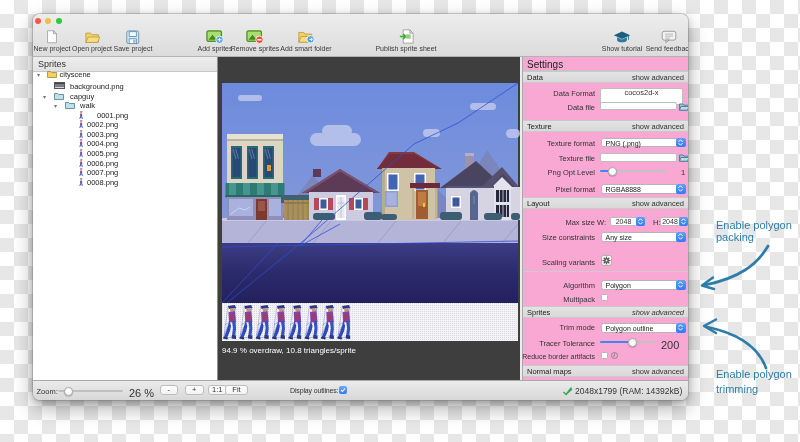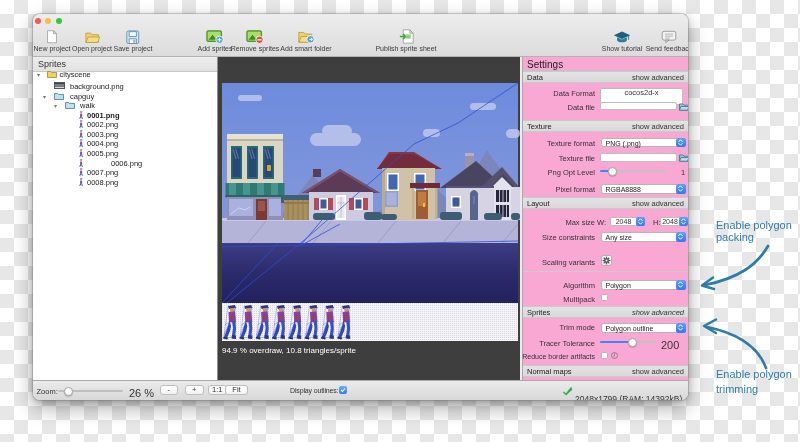--- a/index.html
+++ b/index.html
@@ -185,21 +185,21 @@
         <span class="tri" style="left:17px;">▾</span>
         <svg style="position:absolute;left:28px;top:0" width="10" height="8" viewBox="0 0 10 8">
           <path d="M0.5 1.5h3l1 1h5v5h-9z" fill="#bfe0ea" stroke="#4a7a90" stroke-width="0.8"></path>
         </svg>
         <span style="position:absolute;left:43px;">walk</span>
       </div>
     <div class="trow" style="left:45px;top:53.5px;">
         <svg class="pg" style="position:absolute;left:0;top:0" width="6" height="9" viewBox="0 0 6 9">
           <use href="#walkico"></use>
         </svg>
-        <span style="position:absolute;left:9px;font-weight:bold;">0001.png</span>
+        <span style="position:absolute;left:19px;">0001.png</span>
       </div>
     <div class="trow" style="left:45px;top:63.1px;">
         <svg class="pg" style="position:absolute;left:0;top:0" width="6" height="9" viewBox="0 0 6 9">
           <use href="#walkico"></use>
         </svg>
         <span style="position:absolute;left:9px;">0002.png</span>
       </div>
     <div class="trow" style="left:45px;top:72.7px;">
         <svg class="pg" style="position:absolute;left:0;top:0" width="6" height="9" viewBox="0 0 6 9">
           <use href="#walkico"></use>
@@ -215,21 +215,21 @@
     <div class="trow" style="left:45px;top:91.9px;">
         <svg class="pg" style="position:absolute;left:0;top:0" width="6" height="9" viewBox="0 0 6 9">
           <use href="#walkico"></use>
         </svg>
         <span style="position:absolute;left:9px;">0005.png</span>
       </div>
     <div class="trow" style="left:45px;top:101.5px;">
         <svg class="pg" style="position:absolute;left:0;top:0" width="6" height="9" viewBox="0 0 6 9">
           <use href="#walkico"></use>
         </svg>
-        <span style="position:absolute;left:9px;margin-left:24px;">0006.png</span>
+        <span style="position:absolute;left:9px;">0006.png</span>
       </div>
     <div class="trow" style="left:45px;top:111.1px;">
         <svg class="pg" style="position:absolute;left:0;top:0" width="6" height="9" viewBox="0 0 6 9">
           <use href="#walkico"></use>
         </svg>
         <span style="position:absolute;left:9px;">0007.png</span>
       </div>
     <div class="trow" style="left:45px;top:120.7px;">
         <svg class="pg" style="position:absolute;left:0;top:0" width="6" height="9" viewBox="0 0 6 9">
           <use href="#walkico"></use>
@@ -564,21 +564,21 @@
     <div class="btn" style="left:192px;width:23px;">Fit</div>
     <div style="position:absolute;left:257px;top:5.5px;font-size:7px;letter-spacing:-0.15px;color:#333;">Display outlines:</div>
     <div style="position:absolute;left:306px;top:5px;width:8px;height:8px;background:linear-gradient(#6aacf8,#2f7bf4);border-radius:2px;">
         <svg width="8" height="8" viewBox="0 0 8 8" style="position:absolute;left:0;top:0;">
           <path d="M2 4 L3.5 5.5 L6 2.5" stroke="#fff" stroke-width="1.1" fill="none"></path>
         </svg>
       </div>
     <svg style="position:absolute;left:529px;top:4.5px;" width="11" height="11" viewBox="0 0 11 11">
         <path d="M1.5 6 L4 8.5 L9.5 1.5 M4 8.5 L10 3" stroke="#35a854" stroke-width="1.4" fill="none"></path>
       </svg>
-    <div style="position:absolute;left:542px;top:5px;font-size:8.5px;color:#333;white-space:nowrap;margin-top:8px;">2048x1799 (RAM: 14392kB)</div>
+    <div style="position:absolute;left:542px;top:5px;font-size:8.5px;color:#333;white-space:nowrap;">2048x1799 (RAM: 14392kB)</div>
   </div>
 </div>
 <div class="note" style="left:716px;top:219px;line-height:12px;">Enable polygon<br>packing</div>
 <div class="note" style="left:716px;top:367px;line-height:14.5px;">Enable polygon<br>trimming</div>
 <svg style="position:absolute;left:0;top:0;pointer-events:none;" width="800" height="442" viewBox="0 0 800 442">
   <g stroke="#2e7ca8" fill="none" stroke-linecap="round" stroke-linejoin="round">
     <path d="M768 246 C 757 265, 739 278, 705 285" stroke-width="2.7"></path>
     <path d="M713 277.5 L702 285.5 L714 289" stroke-width="2.5"></path>
     <path d="M766 368 C 759 349, 741 334, 707 327" stroke-width="2.7"></path>
     <path d="M716 319.5 L704 326 L716 333" stroke-width="2.5"></path>

